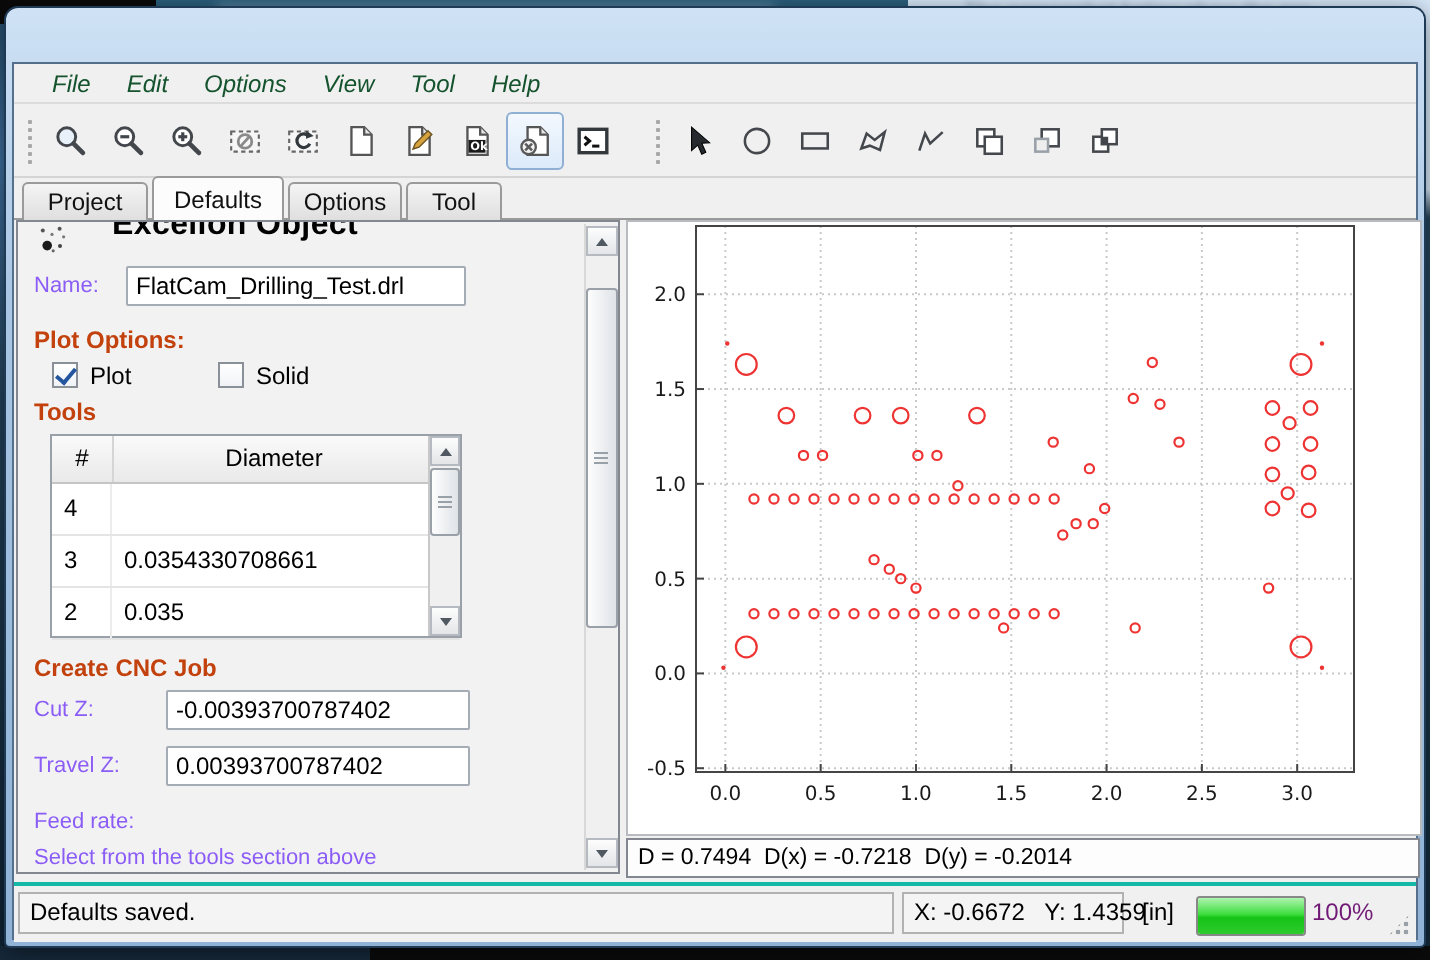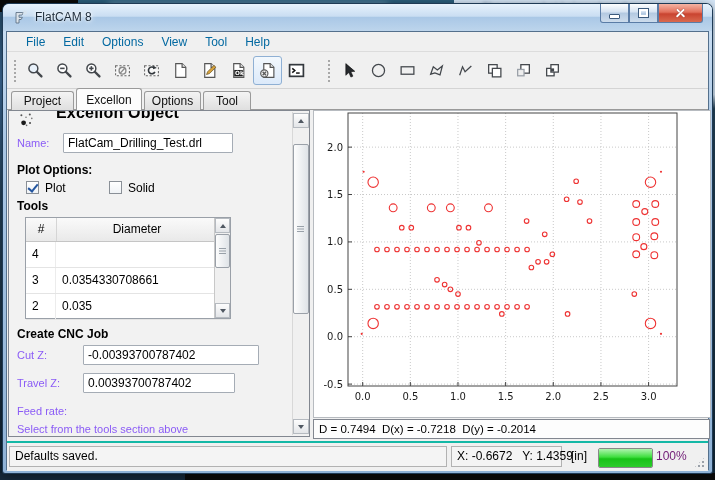--- a/index.html
+++ b/index.html
@@ -36,21 +36,21 @@
   .glyph-min{width:9px;height:3px;background:#fff;border:1px solid #3c5a7c;border-radius:1px;margin-top:6px;}
   .glyph-restore{width:9px;height:8px;border:2px solid #fff;outline:1px solid #3c5a7c;background:transparent;box-sizing:border-box;}
   .glyph-x{position:relative;width:11px;height:11px;}
   .glyph-x i{position:absolute;left:0;top:4.5px;width:11px;height:2.4px;background:#fff;border-radius:1px;box-shadow:0 0 1px #7c1f12;}
   .glyph-x i:first-child{transform:rotate(45deg);} .glyph-x i:last-child{transform:rotate(-45deg);}
 
   .app{position:absolute;left:3px;top:27px;width:701px;height:437px;background:#f0f0f0;border:1px solid #54708c;box-sizing:content-box;}
 
   
   .menubar{position:absolute;left:0;top:0;width:100%;height:20px;background:#f0f0f0;border-bottom:1px solid #dcdcdc;display:flex;align-items:center;padding-left:10px;box-sizing:border-box;}
-  .menu-item{font-size:12px;color:#0369a1;padding:2px 9px;}
+  .menu-item{font-size:12px;color:#14532d;padding:2px 9px;font-style:italic;}
   .toolbar{position:absolute;left:0;top:21px;width:100%;height:35px;background:#f0f0f0;border-bottom:1px solid #d4d4d4;display:flex;align-items:center;}
   .grip{width:4px;height:24px;margin:0 4px 0 6px;
      background-image:radial-gradient(circle,#a8a8a8 1px,transparent 1.2px);background-size:4px 4px;}
   .tbtn{width:27px;height:27px;display:flex;align-items:center;justify-content:center;border:1px solid transparent;border-radius:3px;}
   .tbtn.pressed{border:1px solid #8fb0d4;background:linear-gradient(#f3f8fd,#dceafa);}
   .tbtn svg{width:17px;height:17px;}
   .tb-sep{width:10px;}
 
   
   .tabbar{position:absolute;left:0;top:56px;width:100%;height:22px;}
@@ -58,21 +58,21 @@
   .tab{position:absolute;bottom:0;height:19px;border:1px solid #9a9a9a;border-bottom:none;border-radius:3px 3px 0 0;
     background:linear-gradient(#f4f4f4,#dfdfdf);font-size:12px;color:#111;text-align:center;line-height:19px;box-sizing:border-box;}
   .tab.active{height:22px;background:#fcfcfc;line-height:22px;z-index:2;}
 
   
   .left-frame{position:absolute;left:1px;top:78px;width:302px;height:327px;border:1px solid #828790;background:#f2f2f2;box-sizing:border-box;overflow:hidden;}
   .obj-head-clip{position:absolute;left:47px;top:0;width:200px;height:15px;overflow:hidden;}
   .obj-head-clip b{display:block;margin-top:-7px;font-size:16px;color:#000;letter-spacing:.2px;}
   .drill-icon{position:absolute;left:10px;top:1px;width:16px;height:16px;}
   .flabel{position:absolute;font-size:11px;color:#8b5cf6;}
-  .fbold{position:absolute;font-size:12px;font-weight:bold;color:#000000;}
+  .fbold{position:absolute;font-size:12px;font-weight:bold;color:#c2410c;}
   .finput{position:absolute;height:20px;border:1px solid #a5acb5;background:#fff;font-size:12px;color:#000;
           font-family:"Liberation Sans",sans-serif;padding:0 4px;box-sizing:border-box;border-radius:1px;}
   .checkbox{position:absolute;width:13px;height:13px;border:1px solid #8a9097;background:linear-gradient(#fff,#f0f3f6);box-sizing:border-box;}
   .checkbox.checked::after{content:"";position:absolute;left:3px;top:0px;width:4px;height:8px;
      border-right:2px solid #2456a0;border-bottom:2px solid #2456a0;transform:rotate(40deg);}
   .cblabel{position:absolute;font-size:12px;color:#000;}
 
   .tools-table{position:absolute;left:16px;top:106px;width:206px;height:102px;border:1px solid #9aa0a8;background:#fff;box-sizing:border-box;}
   .tt-head{display:flex;height:23px;background:linear-gradient(#fafafa,#e9e9e9);border-bottom:1px solid #c5c5c5;}
   .tt-head .c1{width:30px;border-right:1px solid #d5d5d5;text-align:center;font-size:12px;line-height:23px;}
@@ -122,41 +122,20 @@
       <span>The screenshot below show the pro</span>
     </div>
 </div>
 <div class="bg-left"></div>
 <div class="bg-right"></div>
 <div class="bg-bottom">
     <div class="seg"></div>
   </div>
 
 <div class="window">
-  <div class="titlebar">
-    <svg class="app-icon" viewBox="0 0 17 17">
-      <path d="M4 14 V3.5 h7.5 l-1.6 2.6 H7 v2.2 h3.4 l-1.3 2.2 H7 V14 z" fill="#dbe3ea" stroke="#53677c" stroke-width="0.8"></path>
-      <circle cx="12.8" cy="3.6" r="1.5" fill="none" stroke="#dbe3ea" stroke-width="1"></circle>
-    </svg>
-    <span class="title-text">FlatCAM 8</span>
-    <div class="win-btns">
-      <div class="win-btn minb">
-          <span class="glyph-min"></span>
-        </div>
-      <div class="win-btn">
-          <span class="glyph-restore"></span>
-        </div>
-      <div class="win-btn closeb">
-          <span class="glyph-x">
-            <i></i>
-            <i></i>
-          </span>
-        </div>
-    </div>
-  </div>
 
   <div class="app">
 
     <div class="menubar">
       <span class="menu-item">File</span>
       <span class="menu-item">Edit</span>
       <span class="menu-item">Options</span>
       <span class="menu-item">View</span>
       <span class="menu-item">Tool</span>
       <span class="menu-item">Help</span>
@@ -280,21 +259,21 @@
             <rect x="2.5" y="6" width="7" height="7" fill="#fff" stroke="#44484d" stroke-width="1.2"></rect>
             <rect x="6.5" y="2.5" width="7" height="7" fill="#fff" stroke="#44484d" stroke-width="1.2"></rect>
             <rect x="6.5" y="6" width="3" height="3" fill="#44484d"></rect>
           </svg>
       </div>
     </div>
 
     <div class="tabbar">
       <div class="baseline"></div>
       <div class="tab" style="left:4px;width:63px;">Project</div>
-      <div class="tab active" style="left:69px;width:66px;">Excellon</div>
+      <div class="tab active" style="left:69px;width:66px;">Defaults</div>
       <div class="tab" style="left:137px;width:57px;">Options</div>
       <div class="tab" style="left:196px;width:48px;">Tool</div>
     </div>
 
     <div class="left-frame">
       <svg class="drill-icon" viewBox="0 0 16 16">
         <circle cx="4.6" cy="10.8" r="2.4" fill="#1a1a1a"></circle>
         <circle cx="2.4" cy="3.2" r="1" fill="#555"></circle>
           <circle cx="7" cy="5.2" r="0.8" fill="#777"></circle>
         <circle cx="10.8" cy="2.4" r="1" fill="#555"></circle>
@@ -343,21 +322,21 @@
           <div class="sb-thumb" style="top:16px;height:34px;"></div>
           <div class="sb-btn" style="bottom:0;">
               <span class="sb-arrow down"></span>
             </div>
         </div>
       </div>
 
       <span class="fbold" style="left:8px;top:216px;">Create CNC Job</span>
 
       <span class="flabel" style="left:8px;top:238px;">Cut Z:</span>
-      <input class="finput" style="left: 74px; top: 234px; width: 176px;" value="-0.00393700787402">
+      <input class="finput" style="left: 74px; top: 234px; width: 152px;" value="-0.00393700787402">
       <span class="flabel" style="left:8px;top:266px;">Travel Z:</span>
       <input class="finput" style="left: 74px; top: 262px; width: 152px;" value="0.00393700787402">
       <span class="flabel" style="left:8px;top:294px;">Feed rate:</span>
 
       <span class="flabel" style="left:8px;top:312px;">Select from the tools section above</span>
 
       <div class="panel-scroll">
         <div class="sb-btn" style="top:1px;">
             <span class="sb-arrow up"></span>
           </div>

